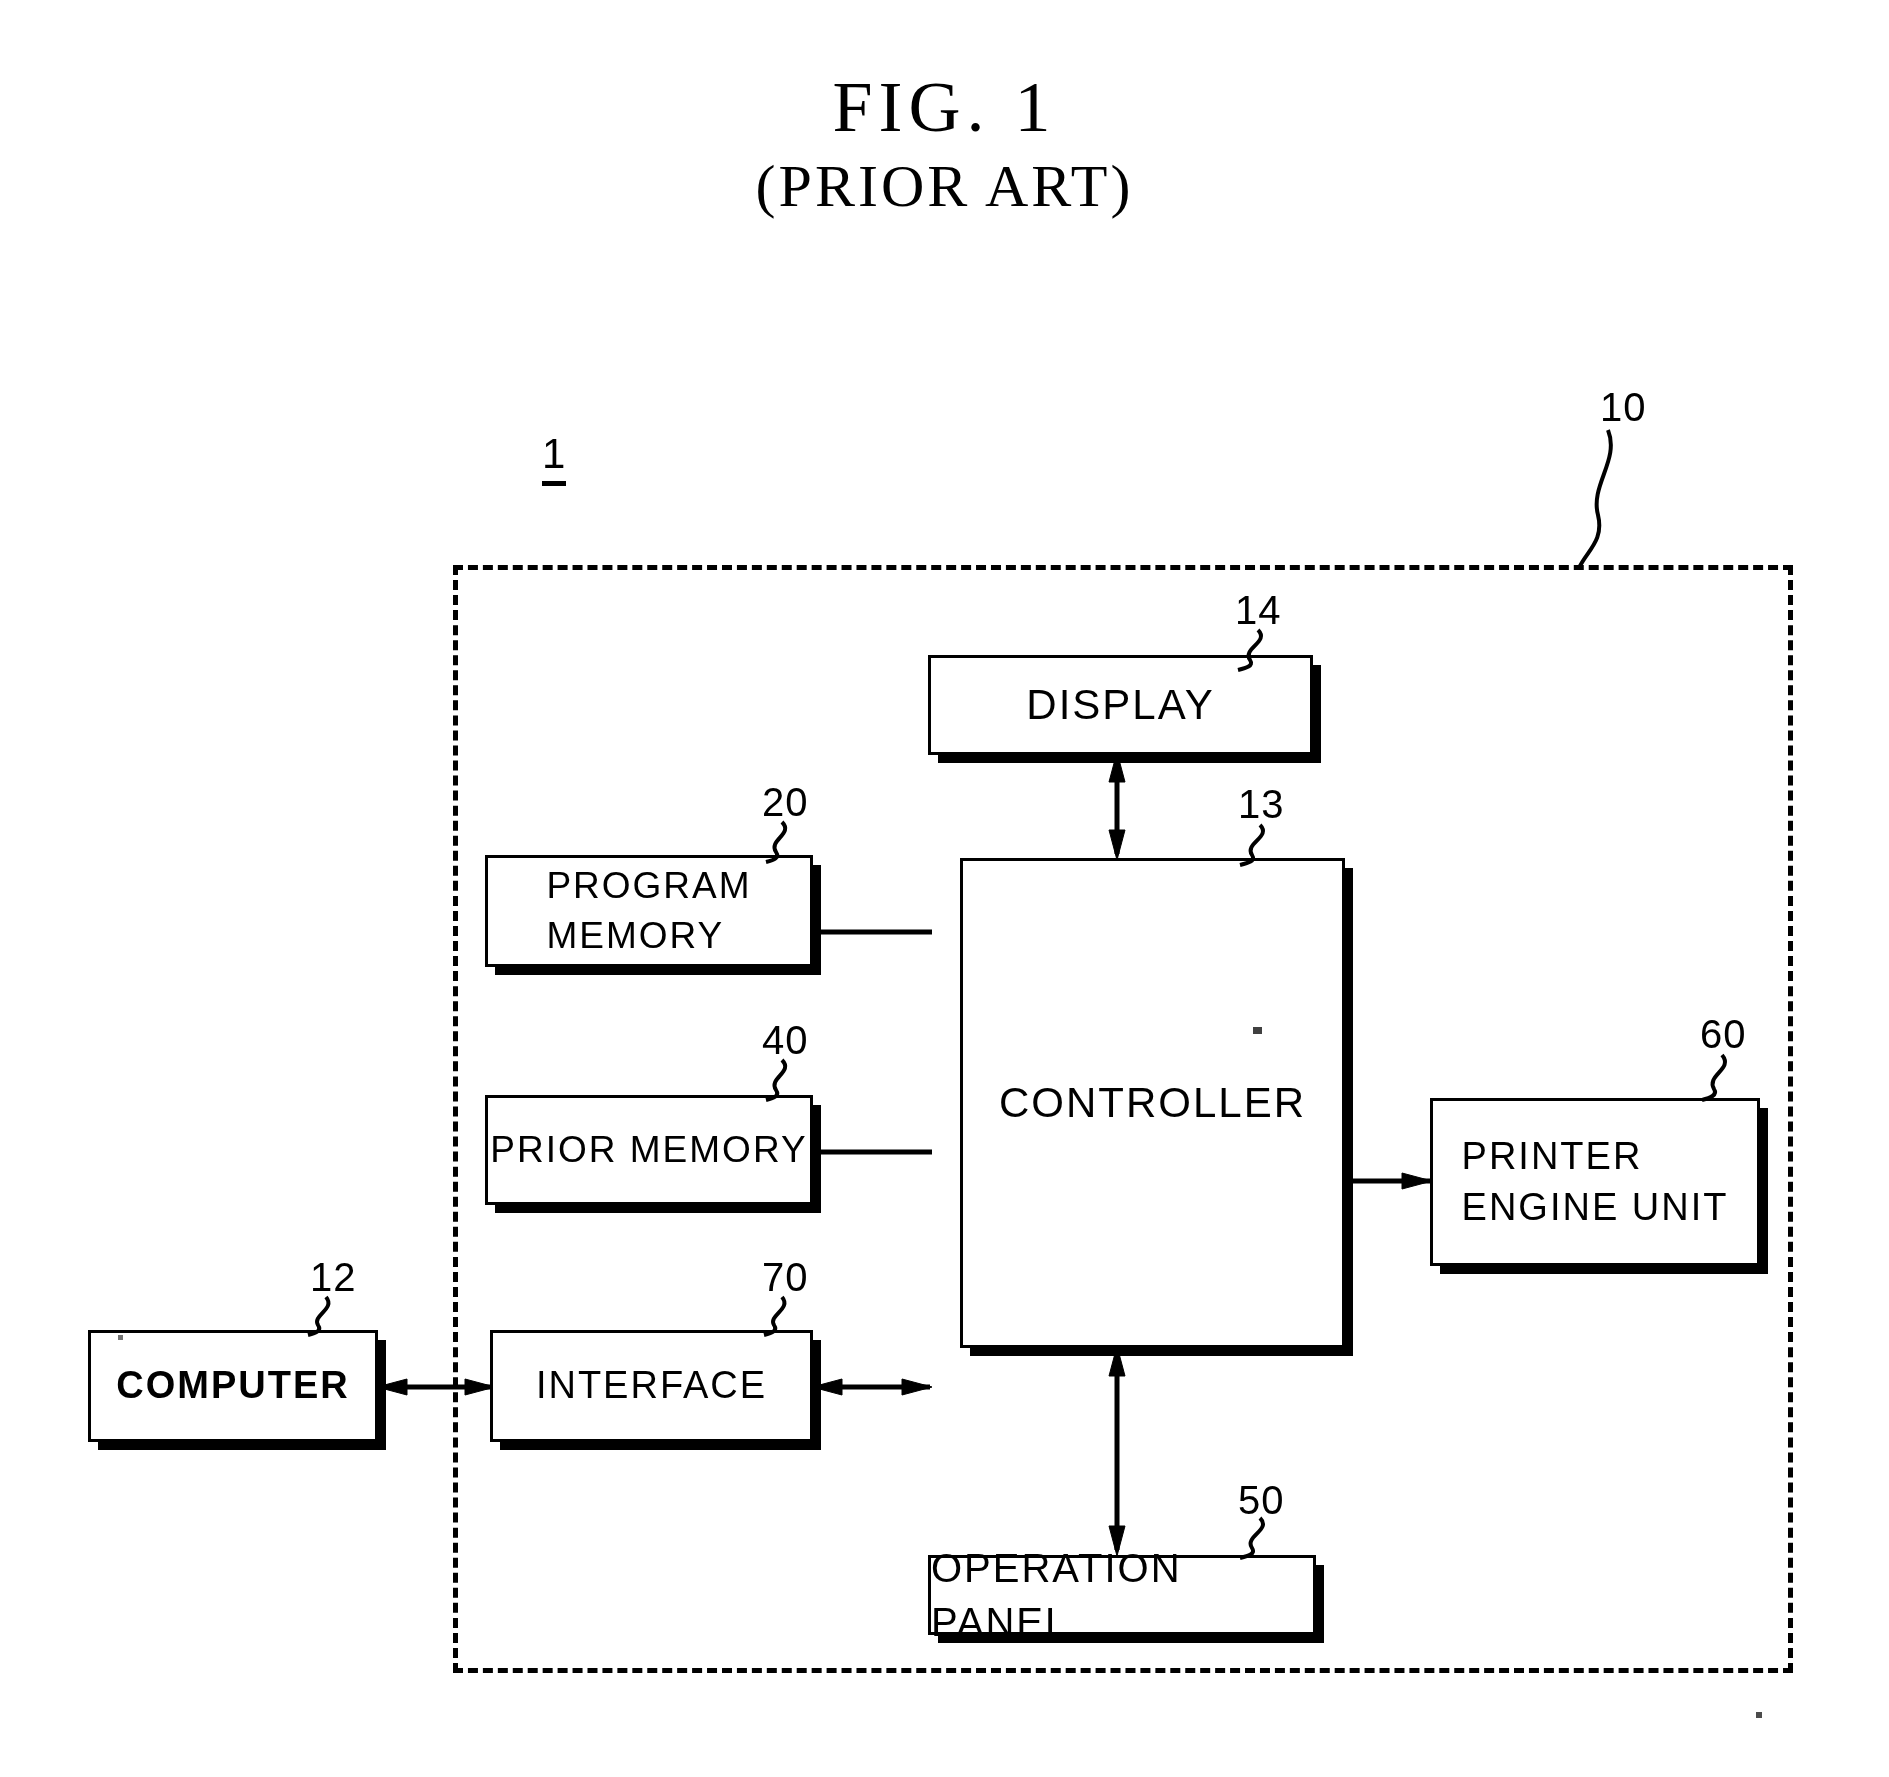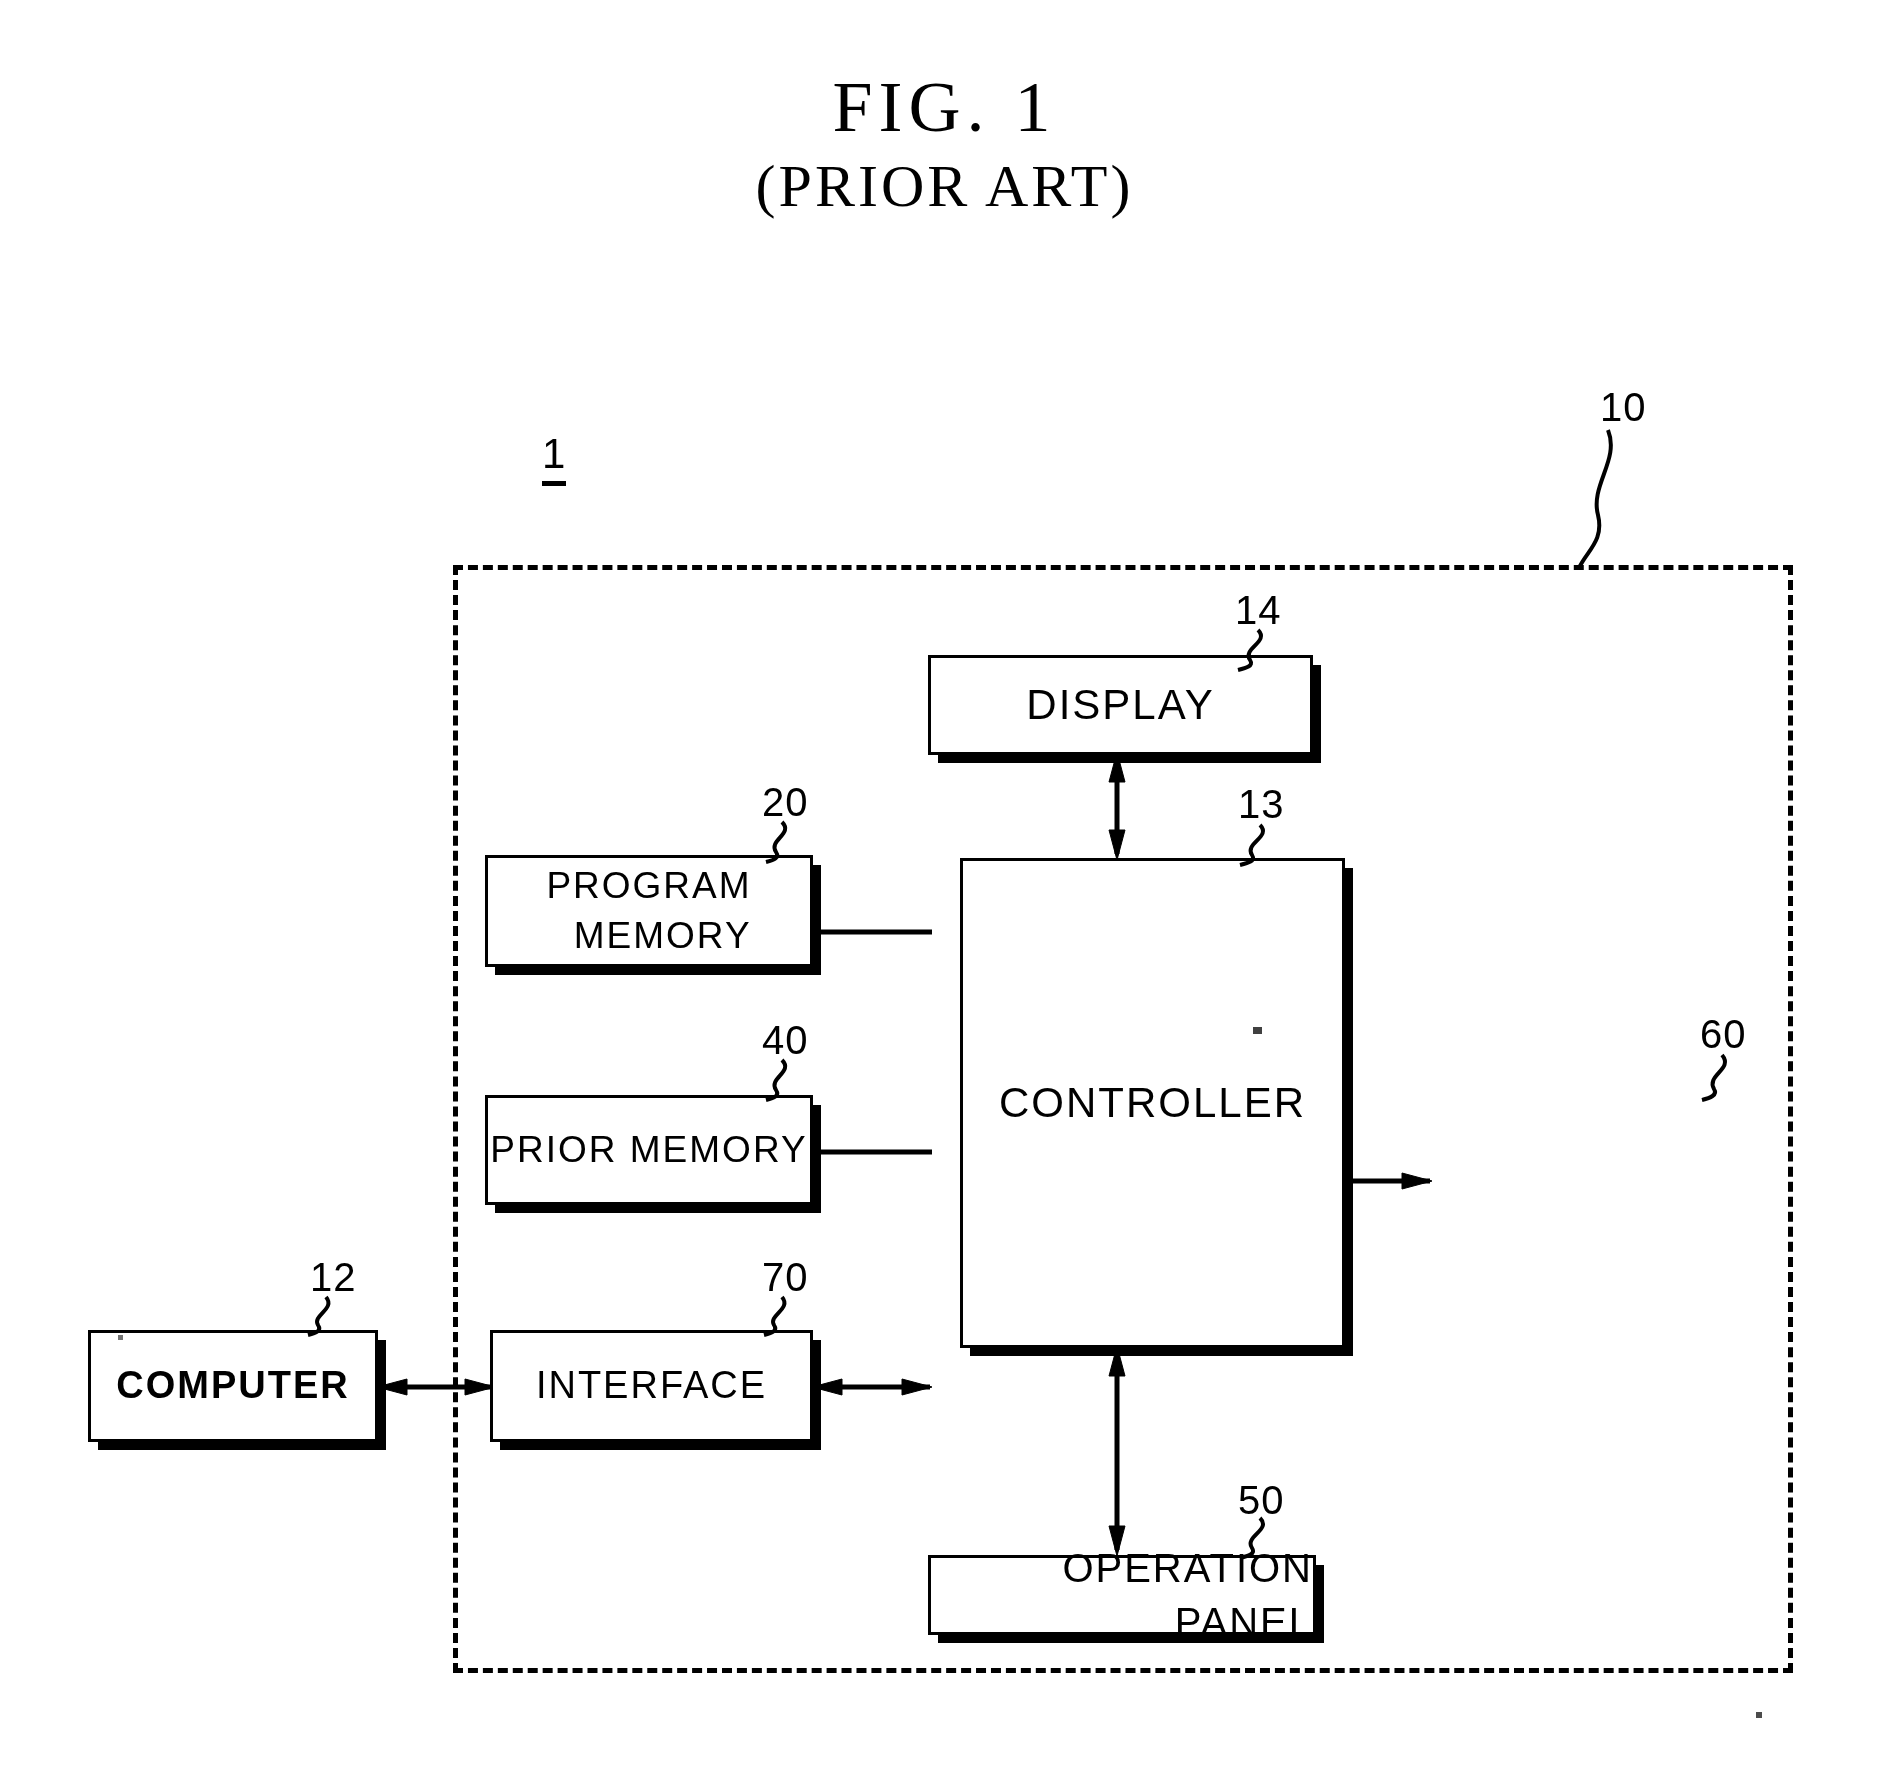--- a/index.html
+++ b/index.html
@@ -52,21 +52,21 @@
 
   
   .node {
     position: absolute;
     box-sizing: border-box;
     border: 3px solid #000;
     background: #ffffff;
     display: flex;
     align-items: center;
     justify-content: center;
-    text-align: right;
+    text-align: left;
     line-height: 1.35;
     letter-spacing: 2px;
     
     box-shadow: 9px 9px 0 -1px #000;
     z-index: 5;
   }
   .node .label {
     display: block;
     white-space: pre-line;
   }
@@ -163,20 +163,24 @@
   </svg>
 
   <div class="node" style="left:485px; top:1095px; width:328px; height:110px; font-size:37px;">
     <span class="label">PRIOR MEMORY</span>
   </div>
   <div class="ref" style="left:762px; top:1018px;">40</div>
   <svg class="leader" style="left:758px; top:1060px;" width="70" height="40">
     <path d="M 24 0 C 36 12, 10 18, 18 30 C 22 36, 16 38, 8 40" fill="none" stroke="#000" stroke-width="4"></path>
   </svg>
 
+  <div class="node" style="left:1430px; top:1098px; width:330px; height:168px; font-size:38px;">
+    <span class="label">PRINTER
+ENGINE UNIT</span>
+  </div>
   <div class="ref" style="left:1700px; top:1012px;">60</div>
   <svg class="leader" style="left:1694px; top:1055px;" width="70" height="45">
     <path d="M 28 0 C 40 14, 12 20, 20 34 C 24 40, 16 43, 8 45" fill="none" stroke="#000" stroke-width="4"></path>
   </svg>
 
   <div class="node" style="left:88px; top:1330px; width:290px; height:112px; font-size:38px;font-weight:bold;">
     <span class="label">COMPUTER</span>
   </div>
   <div class="ref" style="left:310px; top:1255px;">12</div>
   <svg class="leader" style="left:300px; top:1297px;" width="70" height="38">

